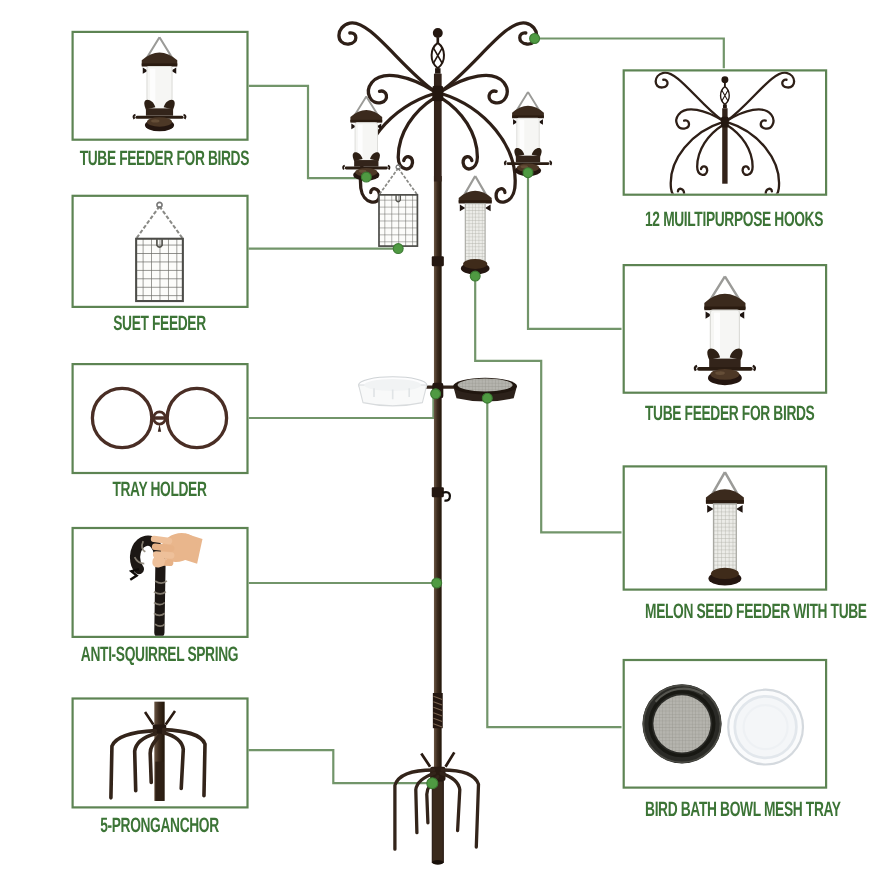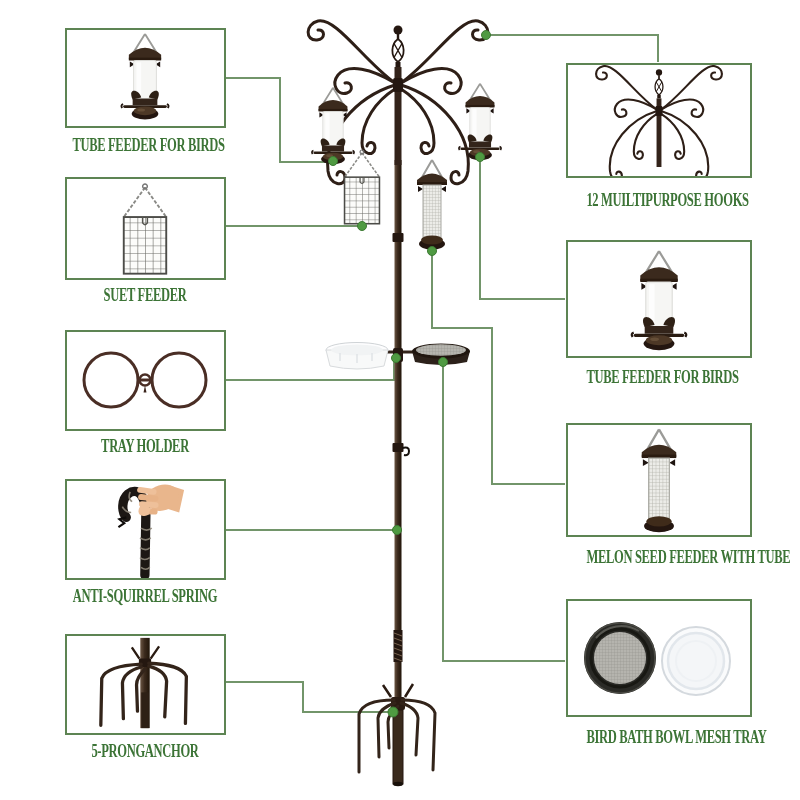--- a/index.html
+++ b/index.html
@@ -1,17 +1,17 @@
 <!DOCTYPE html>
 <html><head>
 <meta charset="utf-8">
 <style>
   html,body{margin:0;padding:0;background:#fff;}
   #stage{position:relative;width:800px;height:800px;background:#ffffff;overflow:hidden;
-         font-family:Liberation Serif, serif;}
+         font-family:Liberation Sans, sans-serif;}
   #scene{position:absolute;left:0;top:0;}
   .callout{position:absolute;background:#ffffff;border:2px solid #5d8453;box-sizing:border-box;
            display:flex;align-items:center;justify-content:center;}
   .callout svg{display:block;}
   .label{position:absolute;width:220px;text-align:center;color:#3c7436;font-weight:bold;
          font-size:19px;line-height:21px;white-space:nowrap;
          transform:scaleX(0.66);transform-origin:center;letter-spacing:-0.5px;}
 </style>
 </head>
 <body>

